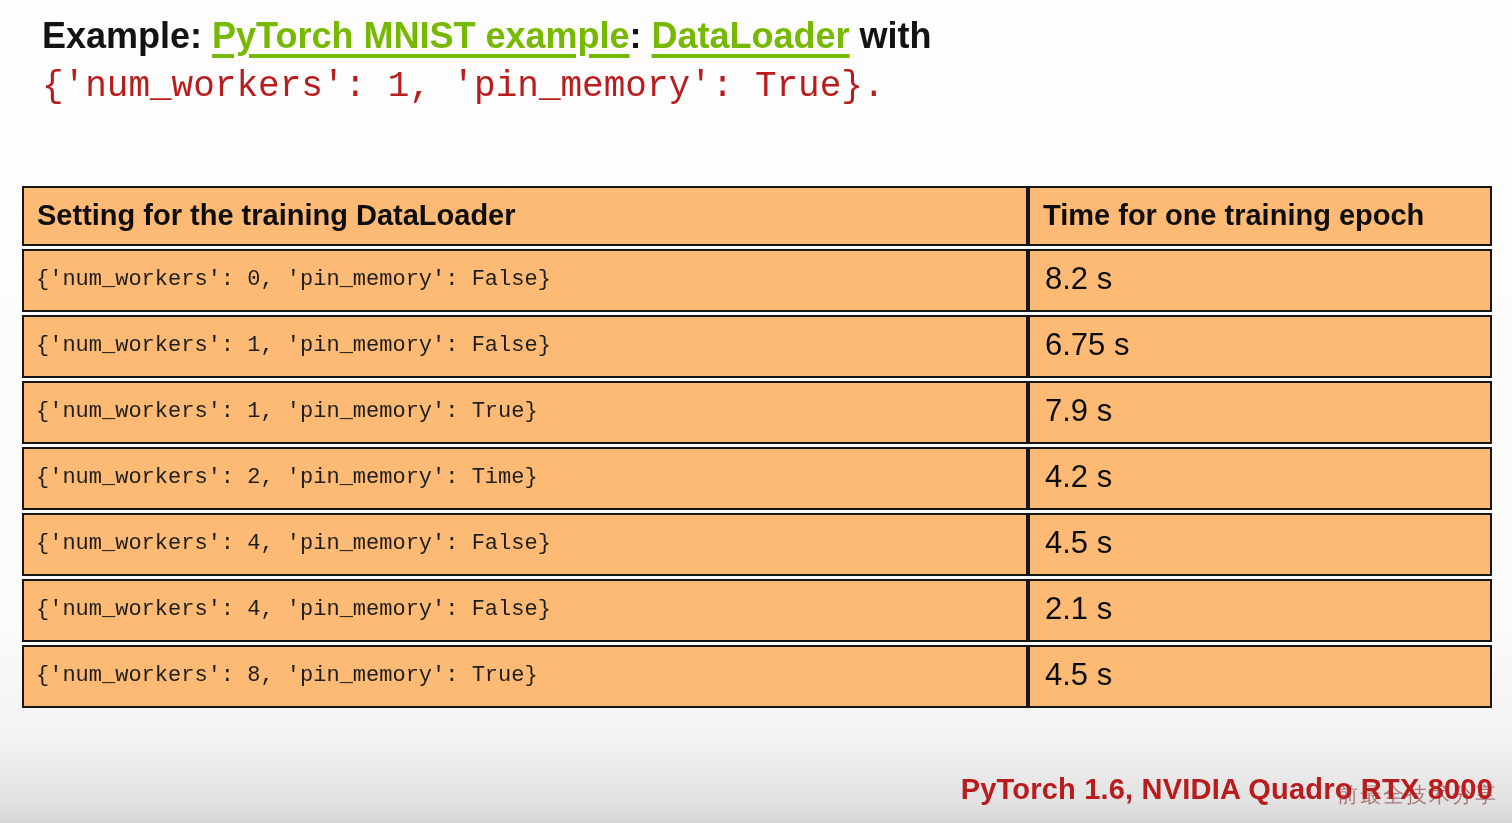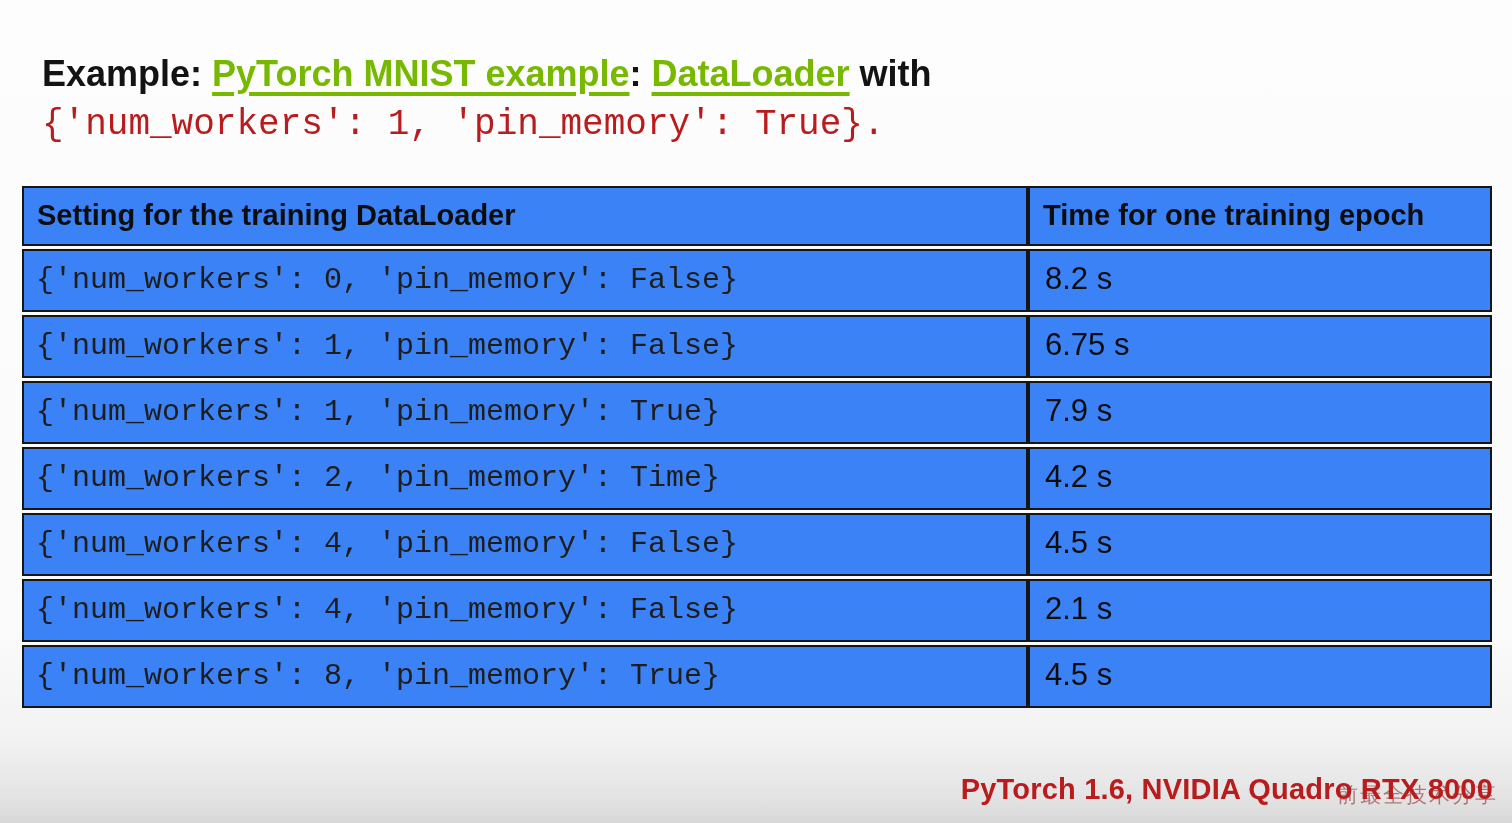--- a/index.html
+++ b/index.html
@@ -10,21 +10,20 @@
     font-family: "Liberation Sans", sans-serif;
     background: linear-gradient(180deg, #fdfdfd 0%, #fbfbfb 76%, #f2f2f2 90%, #e3e3e3 97%, #d7d7d7 100%);
   }
 
   
   .title-block {
     position: absolute;
     left: 42px;
     top: 13px;
     width: 1100px;
-    margin-top: 38px;
   }
   .title-line1 {
     font-size: 36px;
     font-weight: bold;
     color: #131313;
     line-height: 46px;
     white-space: pre-wrap;
   }
   .link {
     color: #76b900;
@@ -47,38 +46,38 @@
     position: absolute;
     left: 22px;
     top: 183px;
     width: 1470px;
     border-collapse: separate;
     border-spacing: 0 3px;
     table-layout: fixed;
   }
   th, td {
     border: 2px solid #161616;
-    background: #3b82f6;
+    background: #fdba74;
     vertical-align: middle;
     overflow: hidden;
   }
   th {
     height: 60px;
     text-align: left;
     font-size: 29px;
     font-weight: bold;
     color: #0d0d0d;
     padding: 0 0 2px 13px;
   }
   col.c-setting { width: 1006px; }
   col.c-time   { width: 464px; }
   td { height: 63px; }
   td.setting {
     font-family: "Liberation Mono", monospace;
-    font-size: 30px;
+    font-size: 22px;
     color: #1d1d1d;
     padding: 0 0 2px 12px;
     white-space: pre;
   }
   td.time {
     font-size: 31px;
     color: #0c0c0c;
     padding: 0 0 4px 15px;
   }
 

